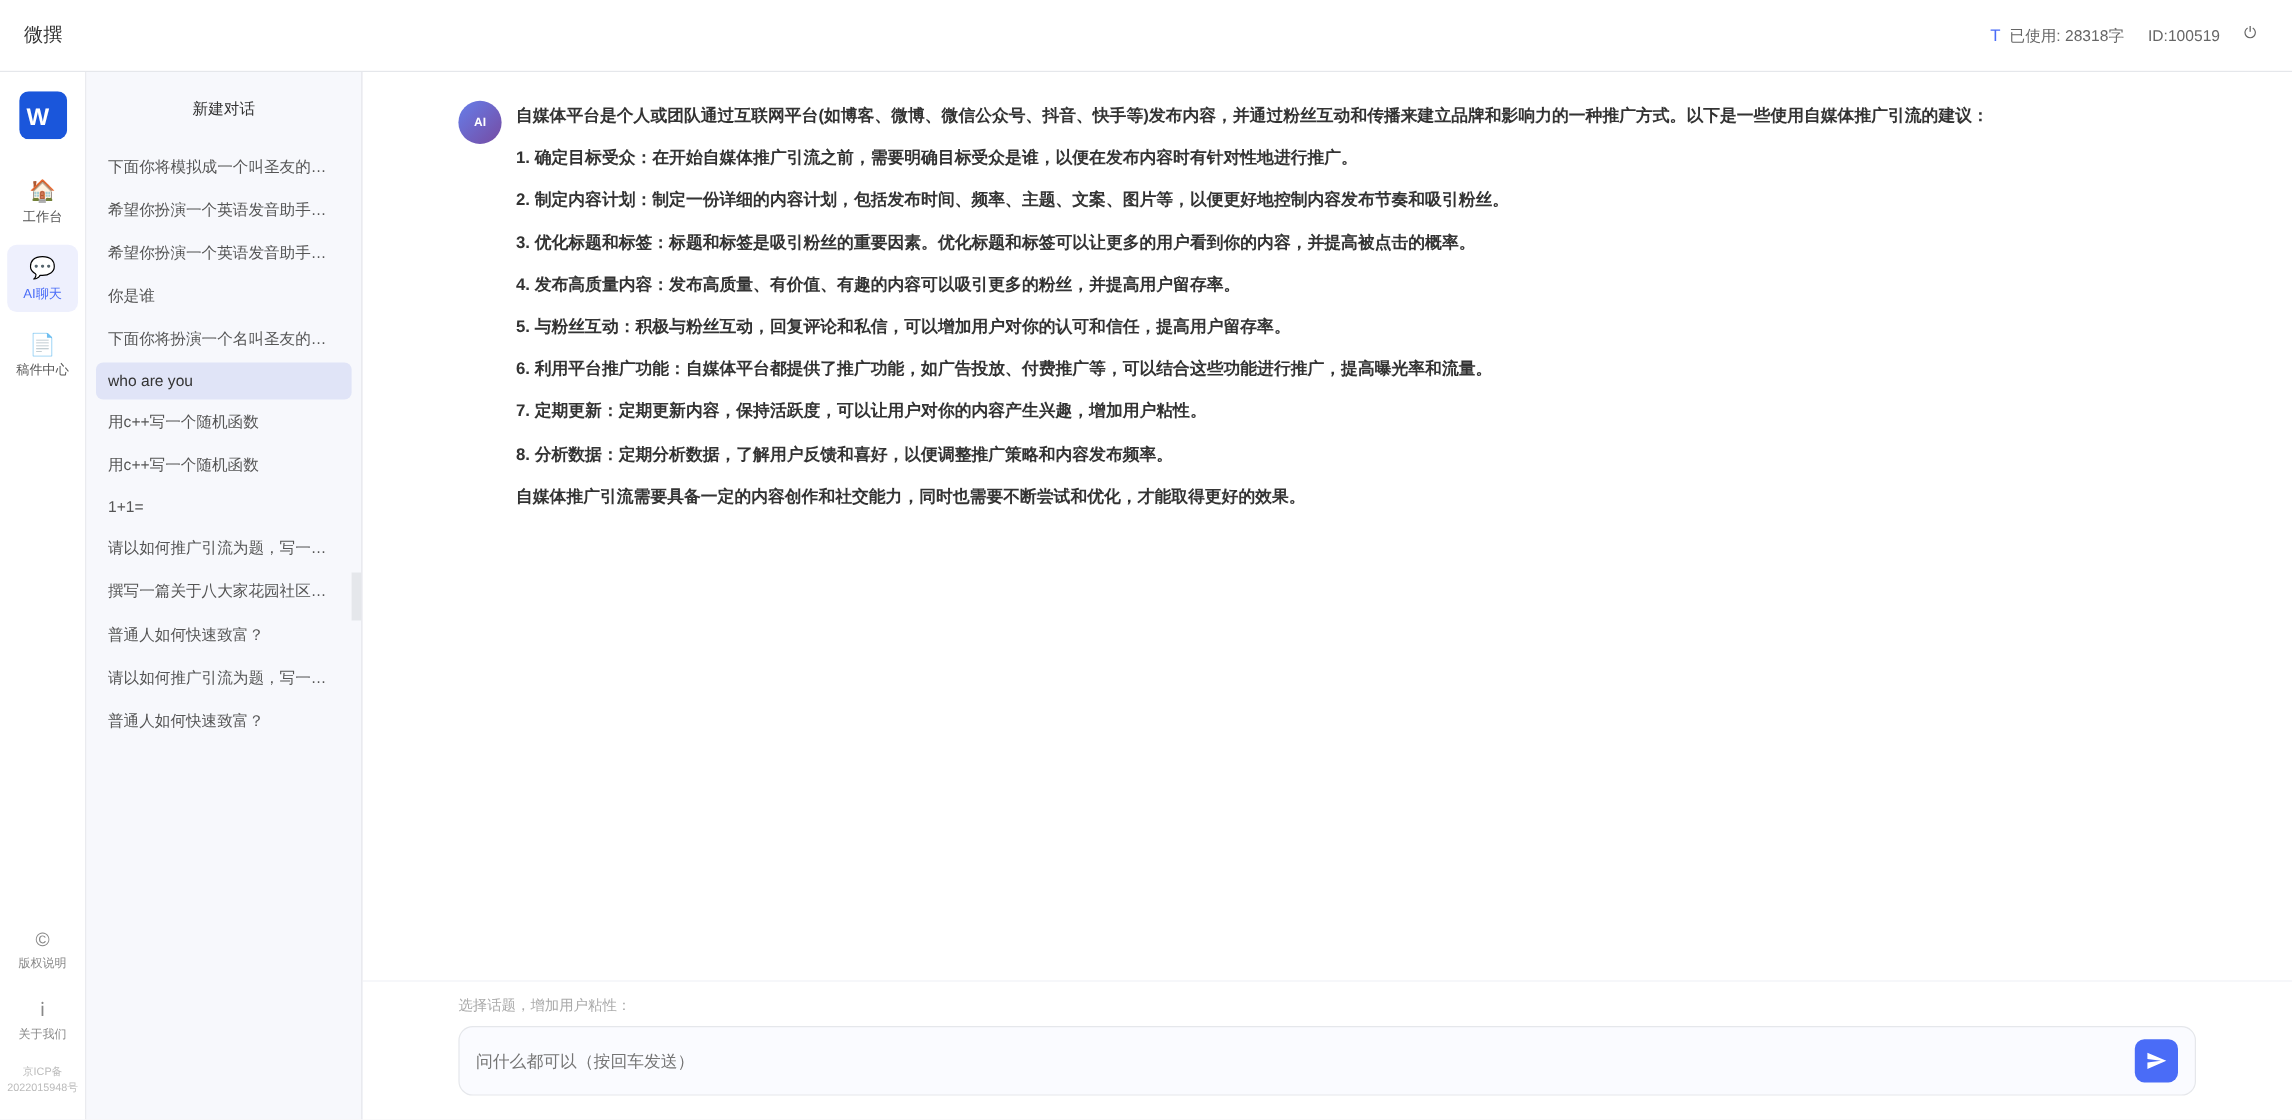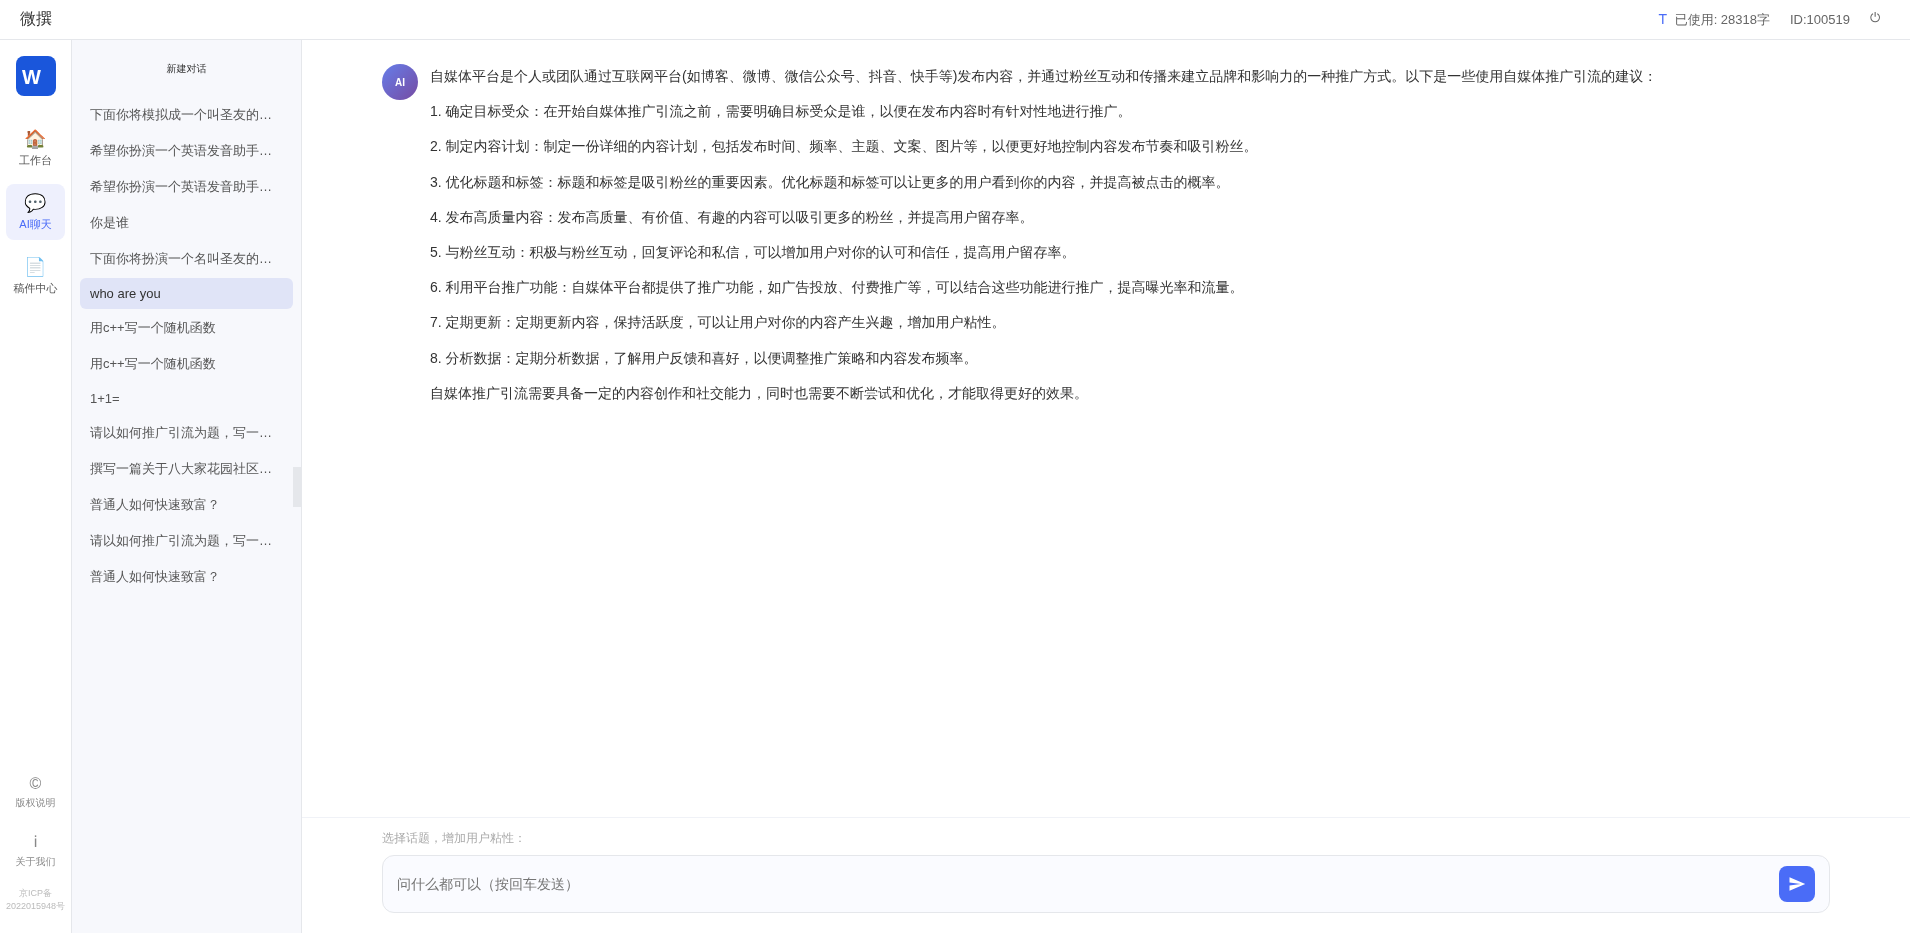--- a/index.html
+++ b/index.html
@@ -1,20 +1,20 @@
 <!DOCTYPE html>
 <html><head>
   <meta charset="utf-8">
   <style>
     * { box-sizing: border-box; margin: 0; padding: 0; }
     body { font-family: -apple-system, BlinkMacSystemFont, 'Segoe UI', sans-serif; background: #f0f2f7; display: flex; flex-direction: column; height: 100vh; overflow: hidden; }
 
     
     .topbar {
-      height: 40px;
+      height: 60px;
       background: #fff;
       border-bottom: 1px solid #e5e7eb;
       display: flex;
       align-items: center;
       padding: 0 20px;
       flex-shrink: 0;
       position: relative;
       z-index: 10;
     }
     .topbar-title {
@@ -120,21 +120,21 @@
       flex-direction: column;
       flex-shrink: 0;
       overflow: hidden;
       position: relative;
     }
     .chat-sidebar-header {
       padding: 16px;
       text-align: center;
     }
     .new-chat-btn {
-      font-size: 10px;
+      font-size: 13px;
       color: #333;
       font-weight: 500;
       cursor: pointer;
       padding: 6px 12px;
       border-radius: 6px;
       font-family: Liberation Serif, serif;
     }
     .chat-list {
       flex: 1;
       overflow-y: auto;
@@ -227,21 +227,21 @@
       border-radius: 50%;
       background: linear-gradient(135deg, #667eea, #764ba2);
       flex-shrink: 0;
       display: flex;
       align-items: center;
       justify-content: center;
       font-size: 10px;
       color: white;
       font-weight: bold;
     }
-    .message-content p { margin-bottom: 10px; }
+    .message-content p { margin-bottom: 10px; font-weight: bold; }
     .message-content p:last-child { margin-bottom: 0; }
 
     
     .chat-input-area {
       padding: 12px 80px 20px;
       border-top: 1px solid #f0f2f7;
       background: #fff;
     }
     .quick-topics {
       font-size: 12px;

